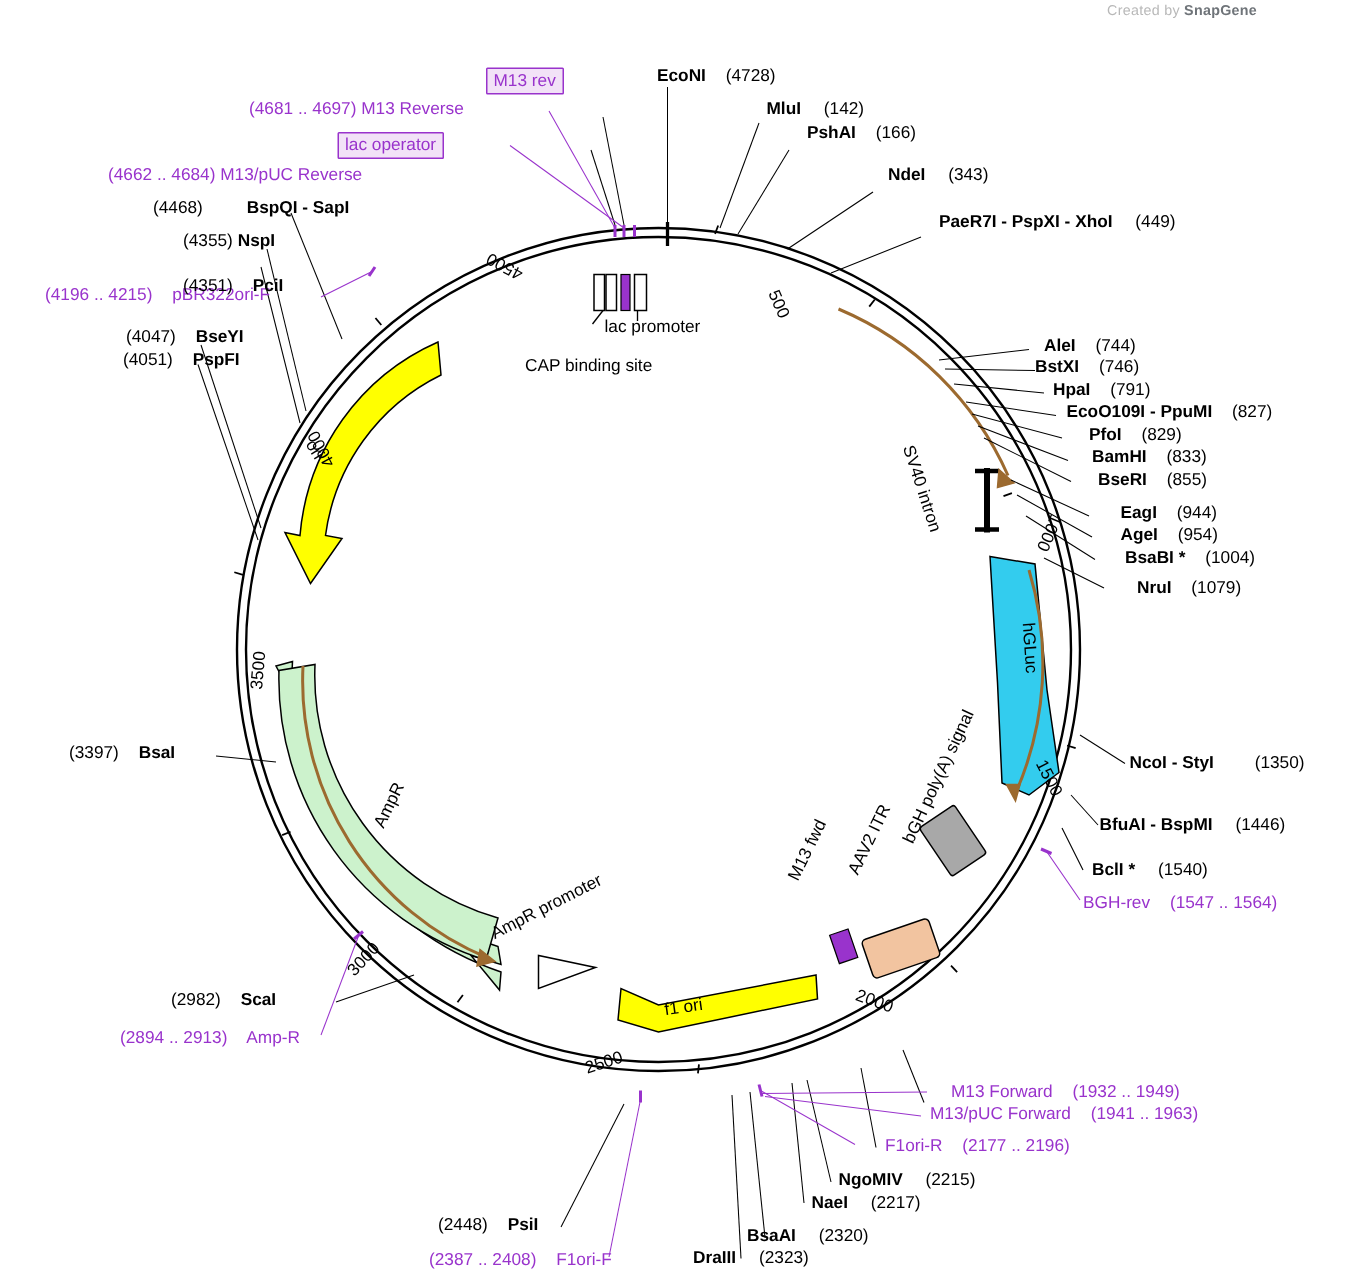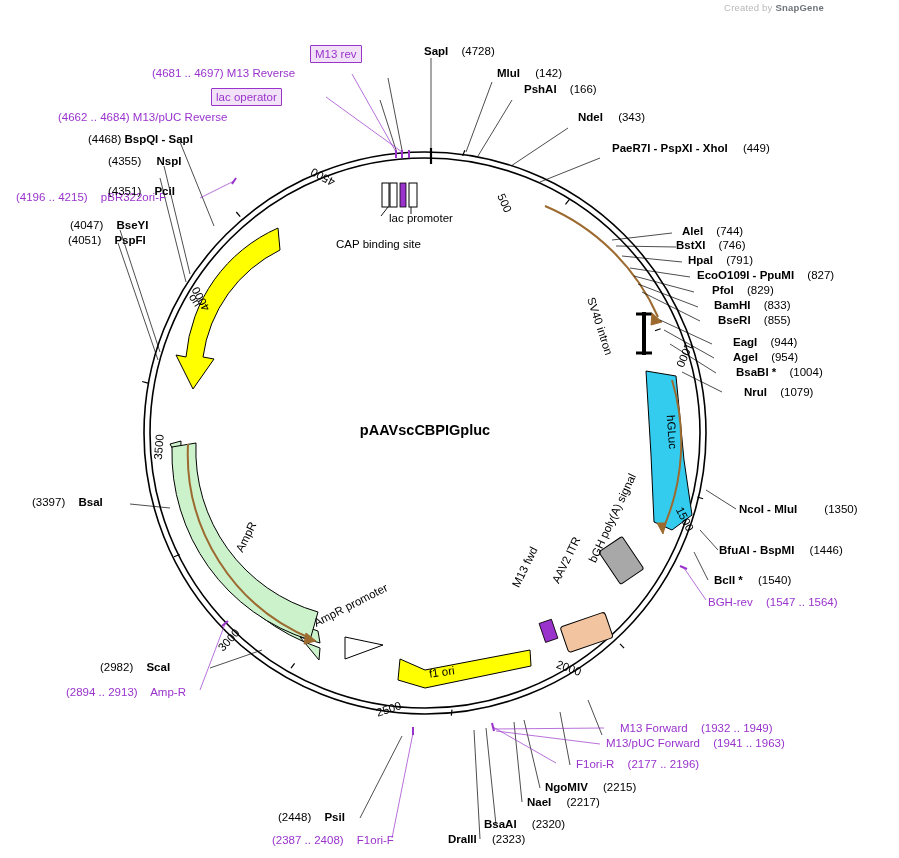--- a/index.html
+++ b/index.html
@@ -10,21 +10,21 @@
   body {
     width: 899px;
     height: 858px;
     position: relative;
     font-family: "Liberation Sans", sans-serif;
     color: #000000;
     overflow: hidden;
   }
   #stage {
     position: absolute;
-    left: 0; top: 0;
+    left: 14px; top: 0;
     width: 832px;
     height: 858px;
   }
   svg.plasmid {
     position: absolute;
     left: 0; top: 0;
     width: 899px;
     height: 858px;
   }
   .lbl {
@@ -198,21 +198,20 @@
       <line x1="234" y1="181" x2="200" y2="198"></line>
       <line x1="225" y1="624" x2="200" y2="690"></line>
       <line x1="413" y1="733" x2="392" y2="838"></line>
       <line x1="493" y1="727" x2="556" y2="763"></line>
       <line x1="494" y1="729" x2="604" y2="728"></line>
       <line x1="496" y1="731" x2="600" y2="744"></line>
       <line x1="684" y1="568" x2="706" y2="600"></line>
     </g>
   </svg>
 
-  <div class="center-title">pAAVscCBPIGpluc</div>
 
   <div class="lbl" style="left:495px; top:196px; transform:rotate(66deg);">500</div>
   <div class="lbl" style="left:672px; top:348px; transform:rotate(113deg);">1000</div>
   <div class="lbl" style="left:672px; top:512px; transform:rotate(63deg);">1500</div>
   <div class="lbl" style="left:556px; top:661px; transform:rotate(20deg);">2000</div>
   <div class="lbl" style="left:376px; top:702px; transform:rotate(-18deg);">2500</div>
   <div class="lbl" style="left:216px; top:633px; transform:rotate(-47deg);">3000</div>
   <div class="lbl" style="left:146px; top:440px; transform:rotate(-85deg);">3500</div>
   <div class="lbl" style="left:188px; top:292px; transform:rotate(-118deg);">4000</div>
   <div class="lbl" style="left:310px; top:170px; transform:rotate(-152deg);">4500</div>
@@ -234,21 +233,21 @@
     <span class="pos purple">(4681 .. 4697)</span>
     <span>M13 Reverse</span>
   </div>
   <div class="lbl boxed" style="left:211px; top:88px;">lac operator</div>
   <div class="lbl purple" style="left:58px; top:110px;">
     <span class="pos purple">(4662 .. 4684)</span>
     <span>M13/pUC Reverse</span>
   </div>
 
   <div class="lbl bold" style="left:424px; top:44px;">
-    <span>SapI</span>
+    <span>EcoNI</span>
     <span class="pos" style="margin-left:10px;">(4728)</span>
   </div>
   <div class="lbl bold" style="left:497px; top:66px;">
     <span>MluI</span>
     <span class="pos" style="margin-left:12px;">(142)</span>
   </div>
   <div class="lbl bold" style="left:524px; top:82px;">
     <span>PshAI</span>
     <span class="pos" style="margin-left:10px;">(166)</span>
   </div>
@@ -299,21 +298,21 @@
   </div>
   <div class="lbl bold" style="left:736px; top:365px;">
     <span>BsaBI *</span>
     <span class="pos" style="margin-left:10px;">(1004)</span>
   </div>
   <div class="lbl bold" style="left:744px; top:385px;">
     <span>NruI</span>
     <span class="pos" style="margin-left:10px;">(1079)</span>
   </div>
   <div class="lbl bold" style="left:739px; top:502px;">
-    <span>NcoI  -  MluI</span>
+    <span>NcoI  -  StyI</span>
     <span class="pos" style="margin-left:24px;">(1350)</span>
   </div>
   <div class="lbl bold" style="left:719px; top:543px;">
     <span>BfuAI  -  BspMI</span>
     <span class="pos" style="margin-left:12px;">(1446)</span>
   </div>
   <div class="lbl bold" style="left:714px; top:573px;">
     <span>BclI *</span>
     <span class="pos" style="margin-left:12px;">(1540)</span>
   </div>
@@ -381,21 +380,21 @@
   </div>
   <div class="lbl purple" style="left:16px; top:190px;">
     <span class="pos purple" style="margin-right:10px;">(4196 .. 4215)</span>
     <span>pBR322ori-F</span>
   </div>
   <div class="lbl bold" style="left:108px; top:168px;margin-top:16px;">
     <span class="pos" style="margin-right:10px;">(4351)</span>
     <span>PciI</span>
   </div>
   <div class="lbl bold" style="left:108px; top:154px;">
-    <span class="pos" style="margin-right:12px;">(4355)</span>
+    <span class="pos" style="margin-right:0;">(4355)</span>
     <span>NspI</span>
   </div>
   <div class="lbl bold" style="left:88px; top:132px;">
-    <span class="pos" style="margin-right:0;">(4468)</span>
+    <span class="pos" style="margin-right:26px;">(4468)</span>
     <span>BspQI  -  SapI</span>
   </div>
 
 </div>
 
 </body></html>

